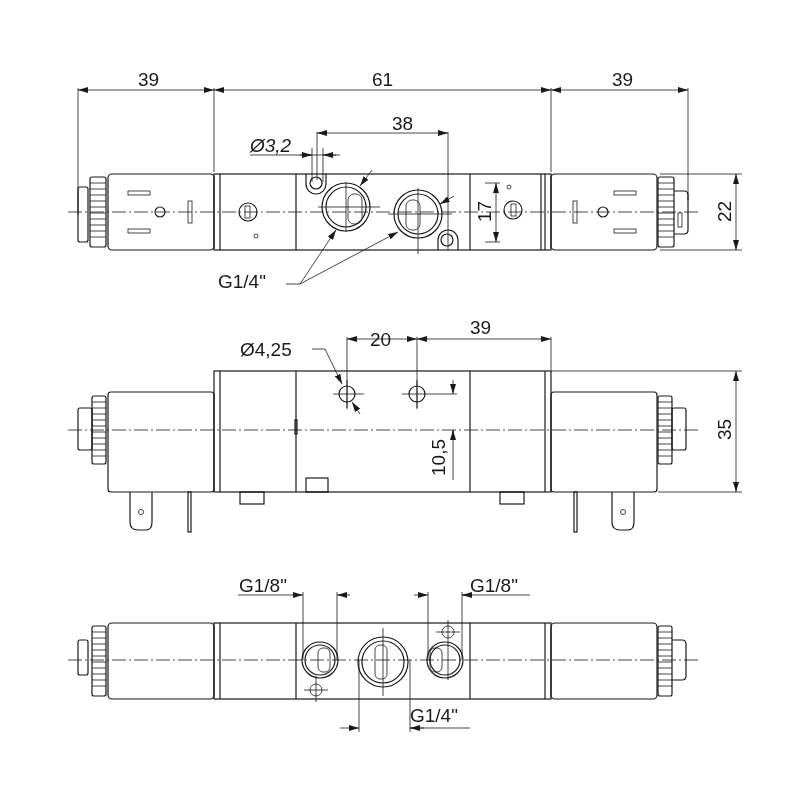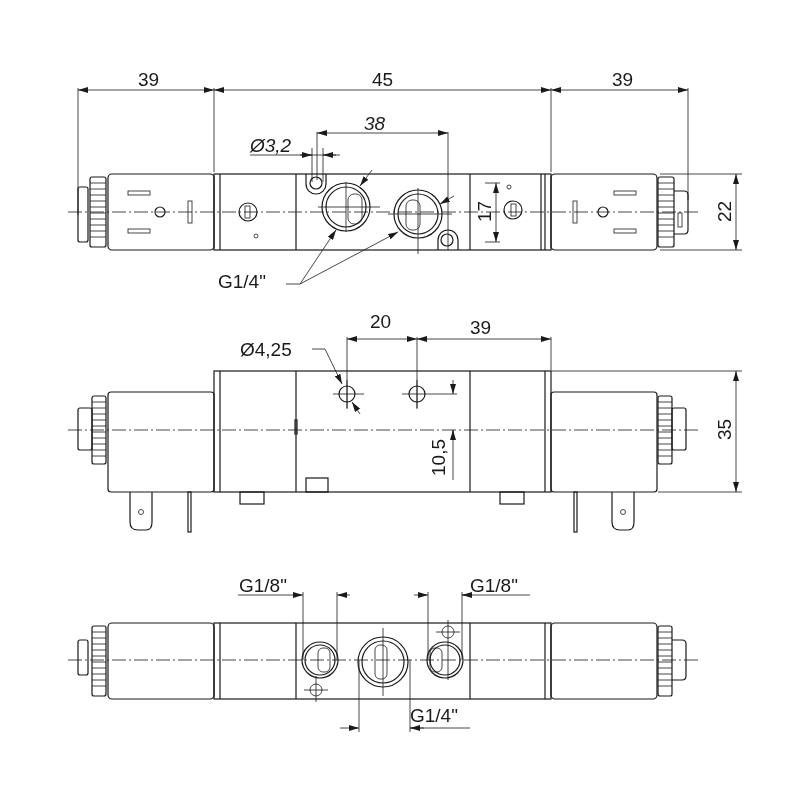--- a/index.html
+++ b/index.html
@@ -285,29 +285,29 @@
       <line x1="658" y1="680" x2="672" y2="680"></line>
         <line x1="658" y1="686" x2="672" y2="686"></line>
     </g>
     <path class="ln" d="M672,640 L682,640 Q686,640 686,644 L686,676 Q686,680 682,680 L672,680"></path>
 
     <line class="cl" x1="68" y1="660" x2="700" y2="660"></line>
   </g>
 </svg>
 
 <div class="lbl" style="left:138px;top:70px;">39</div>
-<div class="lbl" style="left:372px;top:70px;">45</div>
+<div class="lbl" style="left:372px;top:70px;">61</div>
 <div class="lbl" style="left:612px;top:70px;">39</div>
-<div class="lbl" style="left:364px;top:114px;font-style:italic;">38</div>
+<div class="lbl" style="left:392px;top:114px;">38</div>
 <div class="lbl" style="left:250px;top:136px;font-style:italic;">Ø3,2</div>
 <div class="lbl rot" style="left:474px;top:202px;">17</div>
 <div class="lbl rot" style="left:714px;top:202px;">22</div>
 <div class="lbl" style="left:218px;top:272px;">G1/4"</div>
 
-<div class="lbl" style="left:370px;top:312px;">20</div>
+<div class="lbl" style="left:370px;top:330px;">20</div>
 <div class="lbl" style="left:470px;top:318px;">39</div>
 <div class="lbl" style="left:240px;top:340px;">Ø4,25</div>
 <div class="lbl rot" style="left:420px;top:448px;">10,5</div>
 <div class="lbl rot" style="left:714px;top:420px;">35</div>
 
 <div class="lbl" style="left:239px;top:576px;">G1/8"</div>
 <div class="lbl" style="left:470px;top:576px;">G1/8"</div>
 <div class="lbl" style="left:410px;top:706px;">G1/4"</div>
 
 </body></html>

